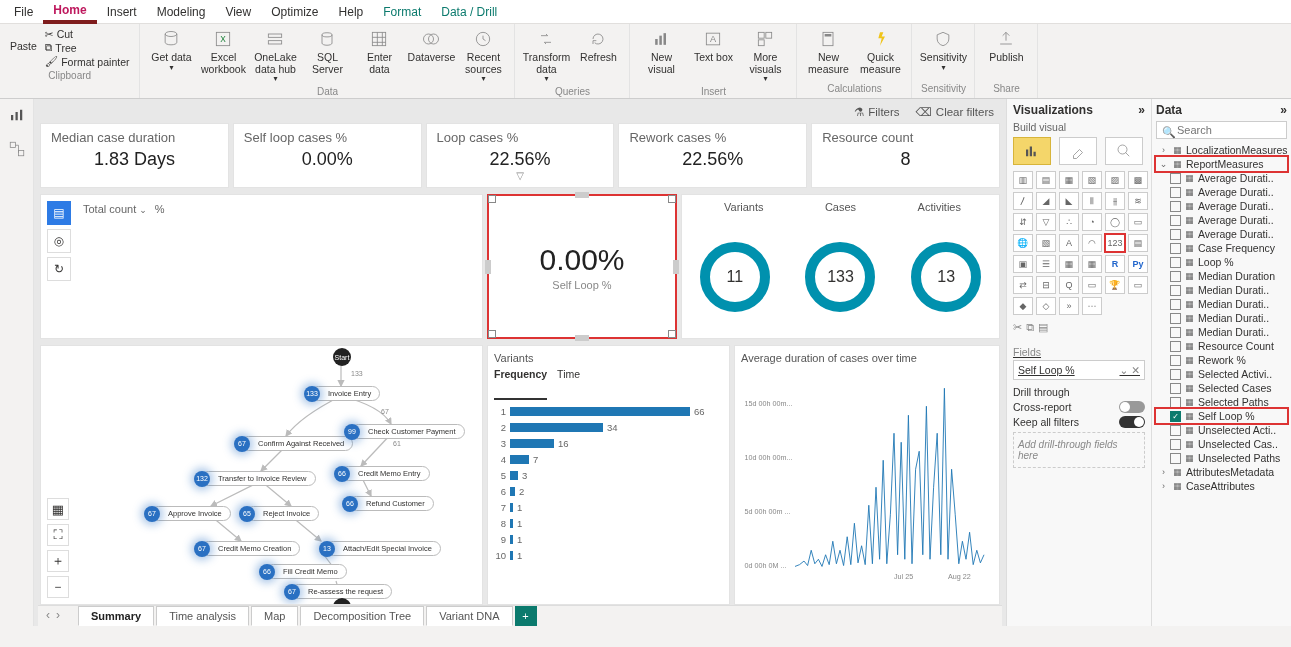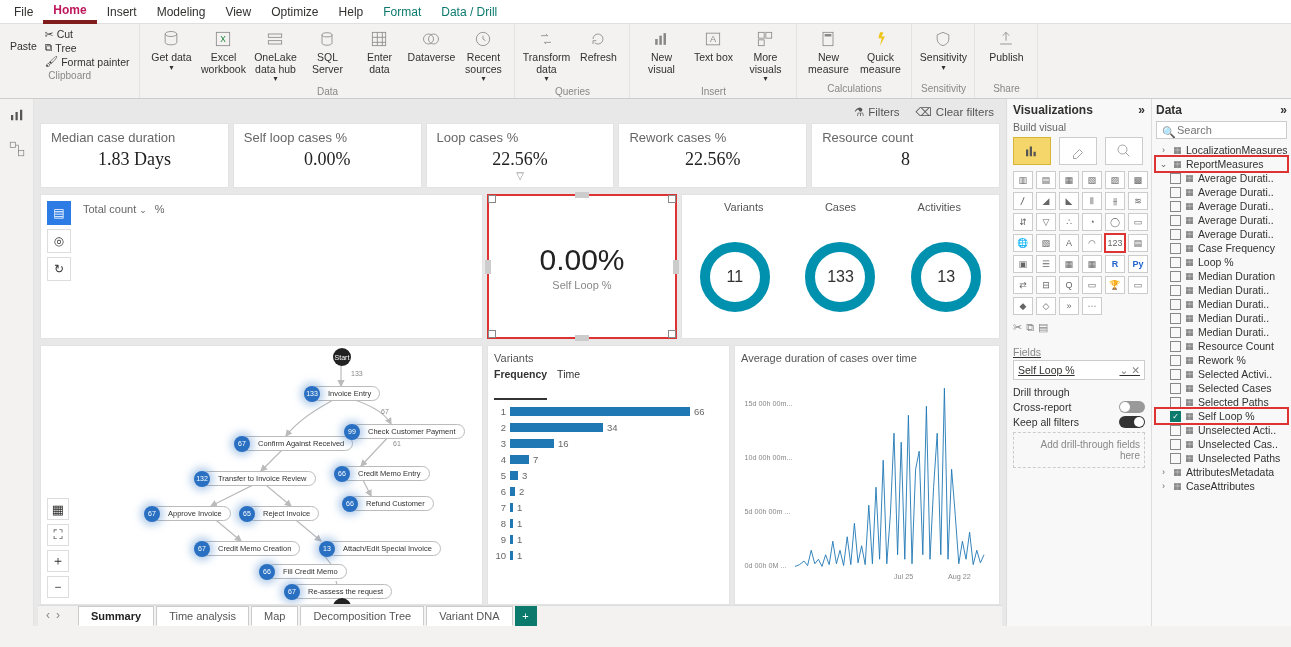--- a/index.html
+++ b/index.html
@@ -27,21 +27,21 @@
 .main { display: flex; height: 527px; }
 .leftrail { width: 34px; background: #f3f2f1; display: flex; flex-direction: column; align-items: center; padding-top: 4px; gap: 10px; border-right: 1px solid #e3e3e3; }
 .leftrail .lr { width: 24px; height: 24px; display: flex; align-items: center; justify-content: center; cursor: pointer; }
 .canvas-wrap { flex: 1; background: #e8e8e8; padding: 6px 4px 0 4px; display: flex; flex-direction: column; }
 .top-filters { display: flex; justify-content: flex-end; gap: 16px; padding: 0 8px 4px 0; font-size: 11.5px; color: #555; }
 .top-filters span { cursor: pointer; display: flex; align-items: center; gap: 4px; }
 
 .cards-row { display: flex; gap: 4px; margin: 0 2px 6px 2px; }
 .card { background: #fff; flex: 1; padding: 6px 10px; border: 1px solid #e3e3e3; }
 .card .ct { font-size: 13px; color: #666; }
-.card .cv { font-size: 18px; font-weight: 400; text-align: center; margin-top: 4px; color: #222; font-family: Liberation Serif, serif; }
+.card .cv { font-size: 18px; font-weight: 400; text-align: center; margin-top: 4px; color: #222; }
 
 .midrow { display: flex; gap: 4px; margin: 0 2px 6px 2px; height: 150px; }
 .midleft { width: 443px; background: #fff; border: 1px solid #e3e3e3; position: relative; }
 .midleft .mltabs { position: absolute; left: 6px; top: 6px; display: flex; flex-direction: column; gap: 4px; }
 .mltab { width: 24px; height: 24px; border: 1px solid #ddd; display: flex; align-items: center; justify-content: center; cursor: pointer; font-size: 12px; }
 .mltab.sel { background: #2d7be5; color: #fff; border-color: #2d7be5; }
 .midleft .head { position: absolute; left: 42px; top: 8px; font-size: 11px; color: #666; display: flex; align-items: center; gap: 8px; }
 .bigcard { width: 190px; background: #fff; border: 2px solid #d33; position: relative; display: flex; align-items: center; justify-content: center; flex-direction: column; }
 .bigcard .handle { position: absolute; width: 14px; height: 6px; background: #ccc; }
 .bigcard .corner { position: absolute; width: 8px; height: 8px; border: 1px solid #888; background: #fff; }
@@ -87,21 +87,21 @@
 .viz-grid .vg.hl { outline: 2px solid #d33; outline-offset: -1px; }
 .fld { margin-top: 12px; font-size: 10.5px; text-decoration: underline; }
 .fld .lbl { color: #888; margin-bottom: 2px; }
 .fld .box { border: 1px solid #ccc; background: #fff; padding: 3px 4px; display: flex; justify-content: space-between; align-items: center; }
 .drill { margin-top: 6px; font-size: 10.5px; }
 .drill .dr { display: flex; justify-content: space-between; align-items: center; margin: 3px 0; }
 .toggle { width: 26px; height: 12px; border-radius: 6px; background: #999; position: relative; }
 .toggle.on { background: #333; }
 .toggle::after { content: ""; position: absolute; width: 10px; height: 10px; background: #fff; border-radius: 50%; top: 1px; left: 1px; }
 .toggle.on::after { left: auto; right: 1px; }
-.adf { border: 1px dashed #ccc; padding: 6px 4px; font-size: 10px; color: #888; margin-top: 4px; text-align: right; }
+.adf { border: 1px dashed #ccc; padding: 6px 4px; font-size: 10px; color: #888; margin-top: 4px; text-align: left; font-style: italic; }
 
 
 .dpane { width: 140px; background: #f8f8f8; border-left: 1px solid #ddd; padding: 4px 4px; font-size: 11px; overflow: hidden; }
 .dpane h4 { font-size: 12px; font-weight: 600; display: flex; justify-content: space-between; margin-bottom: 4px; }
 .search { width: 100%; border: 1px solid #ccc; padding: 2px 4px 2px 20px; font-size: 11px; background: #fff; margin-bottom: 4px; }
 .dtree { font-size: 10.5px; }
 .dtree .tn { display: flex; align-items: center; gap: 3px; padding: 1px 0; cursor: pointer; white-space: nowrap; overflow: hidden; text-overflow: ellipsis; }
 .dtree .tn .cb { width: 11px; height: 11px; border: 1px solid #888; flex-shrink: 0; display: inline-flex; align-items: center; justify-content: center; font-size: 8px; color: #fff; }
 .dtree .tn .cb.ck { background: #0b7a6d; border-color: #0b7a6d; }
 .dtree .tn.lv1 { padding-left: 2px; }

